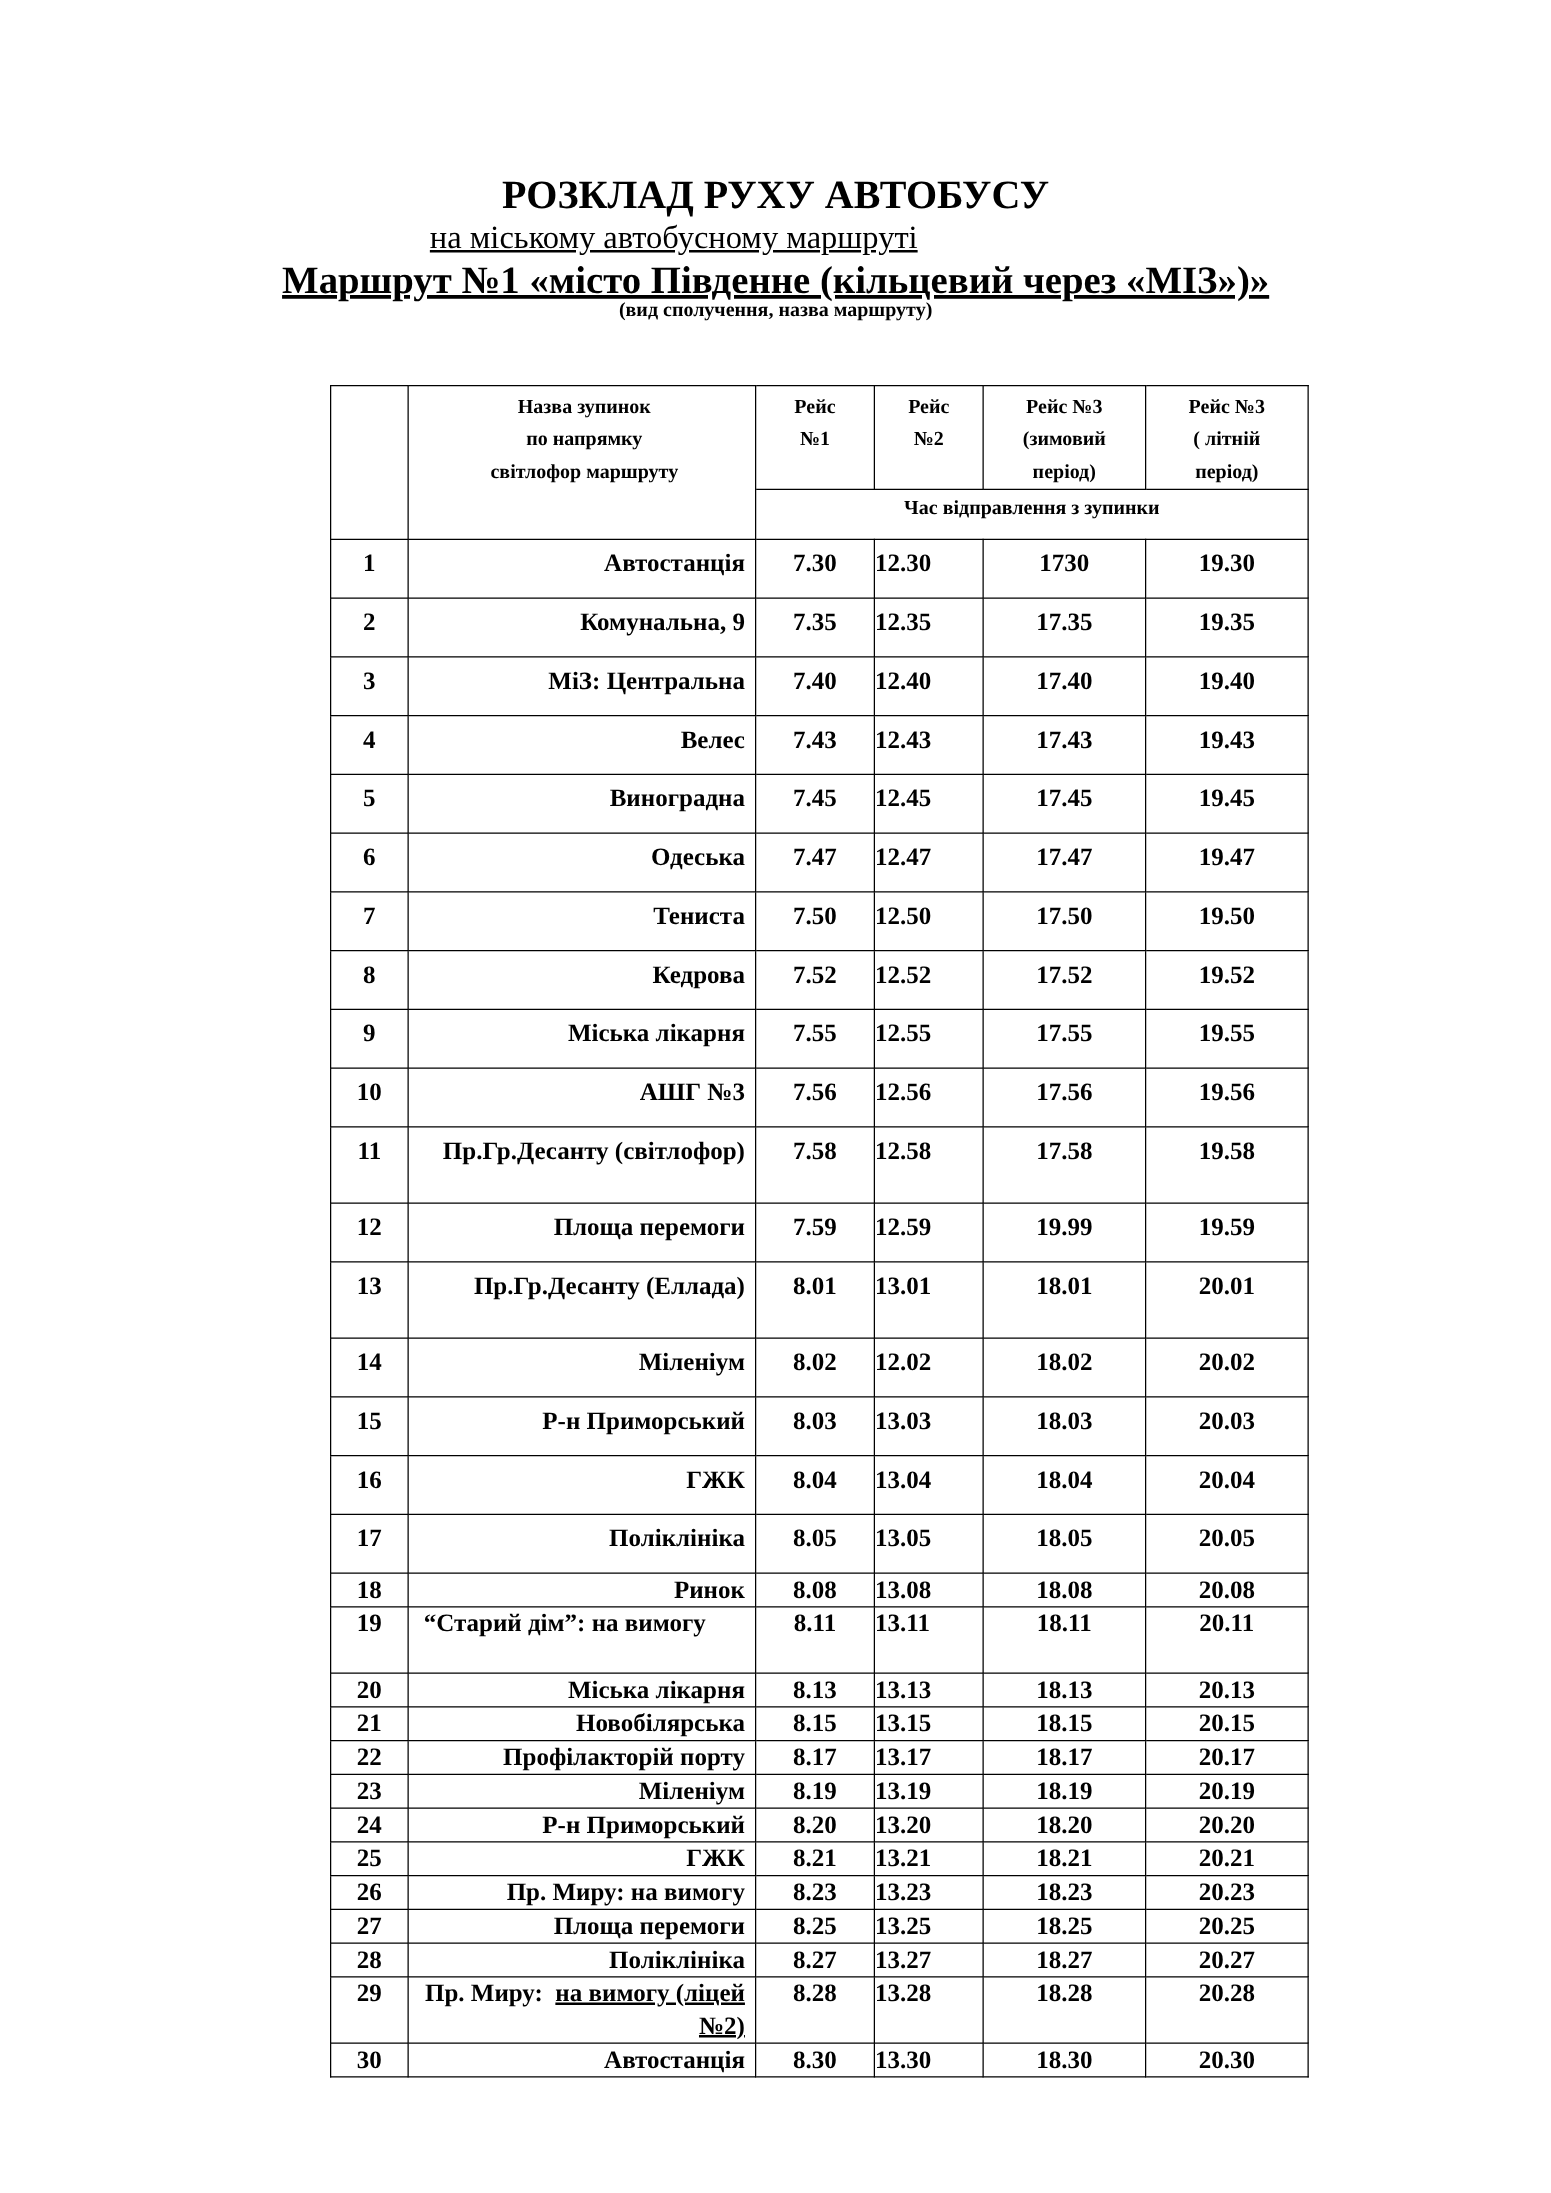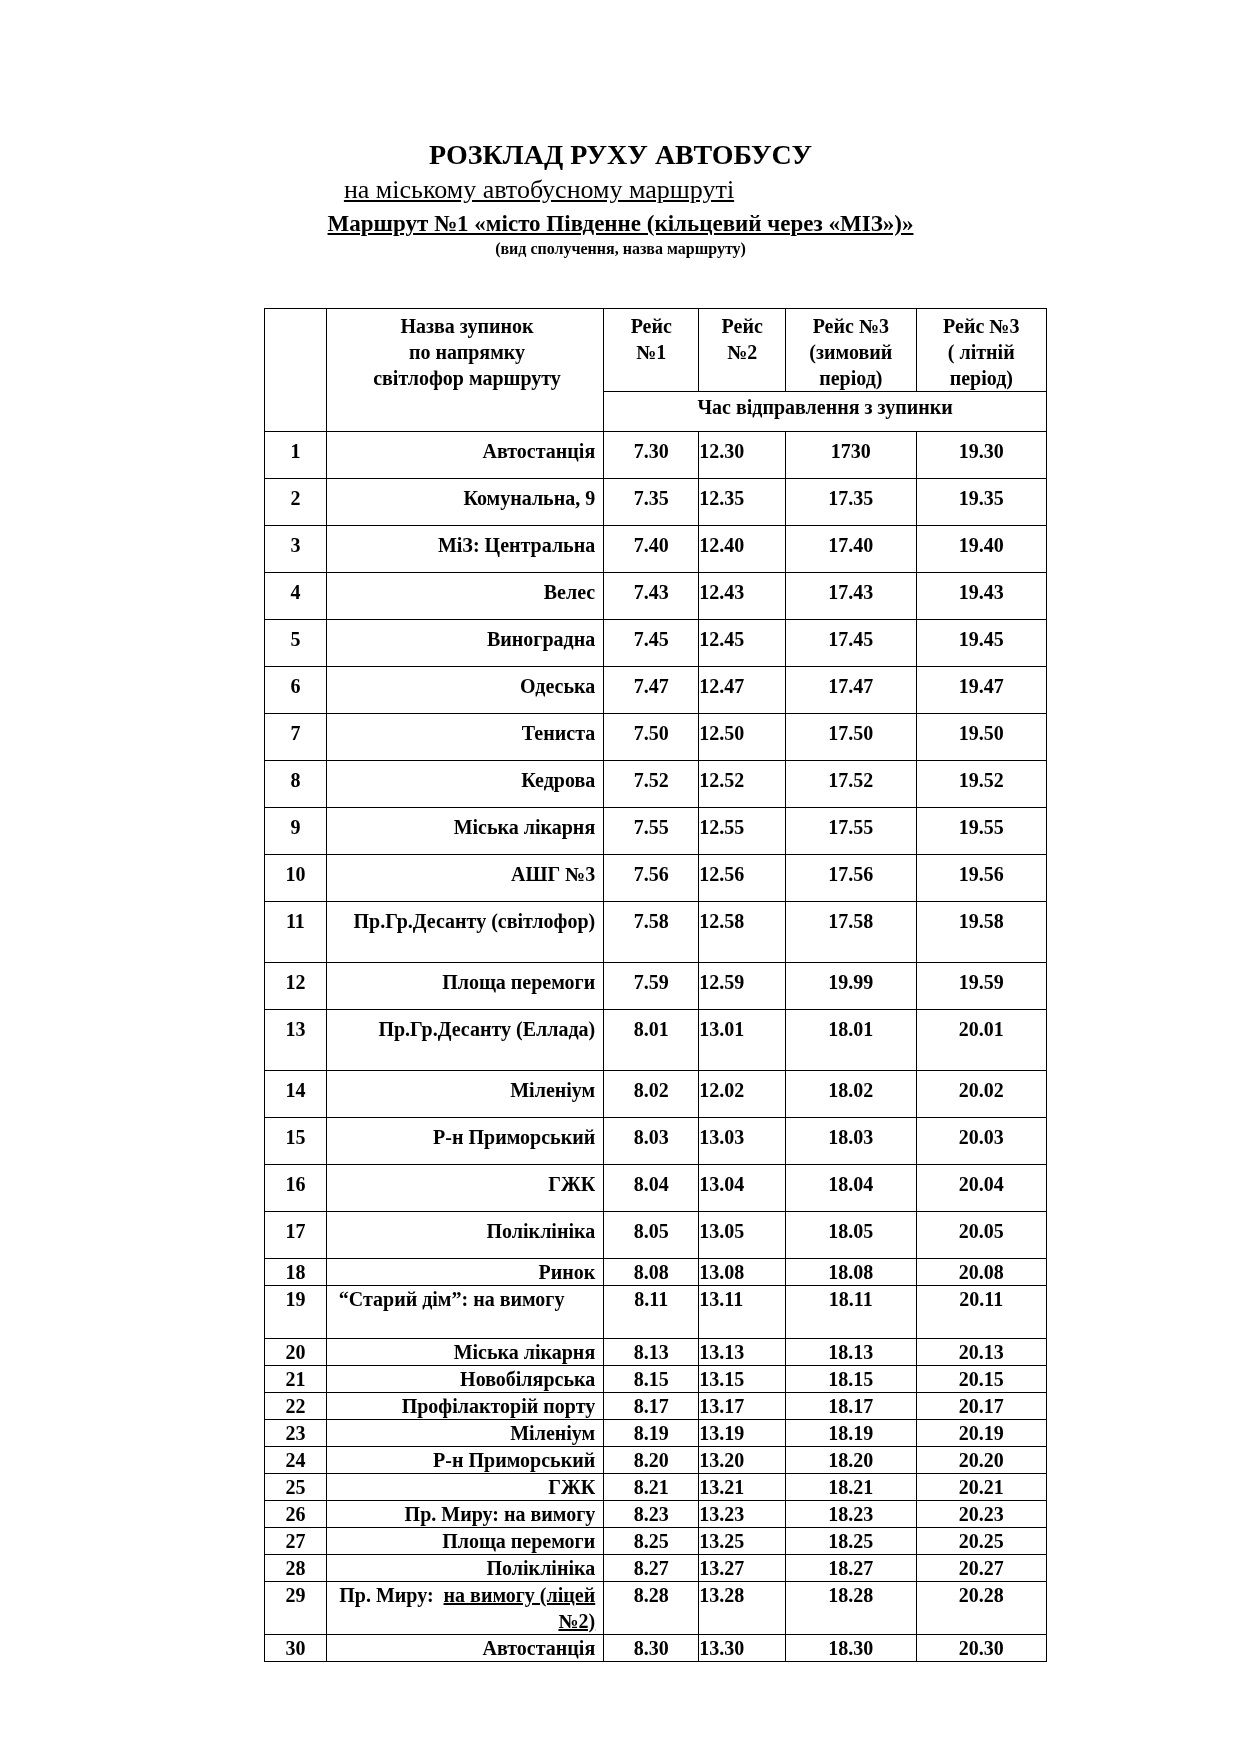--- a/index.html
+++ b/index.html
@@ -1,25 +1,25 @@
 <!DOCTYPE html>
 <html><head>
 <meta charset="utf-8">
 <style>
   html, body { margin:0; padding:0; background:#ffffff; }
   body { width:1241px; height:1754px; position:relative; font-family:"Liberation Serif", serif; color:#000; }
-  .title1 { position:absolute; top:138px; left:0; width:1241px; text-align:center; font-size:28px; font-weight:bold; line-height:34px; }
+  .title1 { position:absolute; top:138px; left:0; width:1241px; text-align:center; font-size:32px; font-weight:bold; line-height:34px; }
   .title2 { position:absolute; top:174px; left:0; width:1078px; text-align:center; font-size:26px; line-height:32px; }
   .title2 span { text-decoration:underline; }
-  .title3 { position:absolute; top:207px; left:0; width:1241px; text-align:center; font-size:23px; font-weight:bold; line-height:34px; }
+  .title3 { position:absolute; top:207px; left:0; width:1241px; text-align:center; font-size:31px; font-weight:bold; line-height:34px; }
   .title3 span { text-decoration:underline; }
   .title4 { position:absolute; top:240px; left:0; width:1241px; text-align:center; font-size:16px; font-weight:bold; line-height:18px; }
   table.sched { position:absolute; top:308px; left:264px; border-collapse:collapse; width:783px; font-weight:bold; font-size:20px; }
   table.sched td, table.sched th { border:1.5px solid #000; padding:0; vertical-align:top; }
-  table.sched th { font-weight:bold; font-size:20px; line-height:26px; text-align:center; }
+  table.sched th { font-weight:bold; font-size:16px; line-height:26px; text-align:center; }
   .c-num { width:63px; text-align:center; }
   .c-name { width:263px; text-align:right; padding-left:12px !important; padding-right:8px !important; }
   .c-t1 { width:97px; text-align:center; }
   .c-t2 { width:88px; text-align:left; }
   .c-t3 { width:132px; text-align:center; }
   .c-t4 { width:133px; text-align:center; }
   td { line-height:26px; }
   tr.tall td { height:40px; padding-top:6px !important; }
   tr.dbl td { height:54px; padding-top:6px !important; }
   tr.short td { height:26px; }

